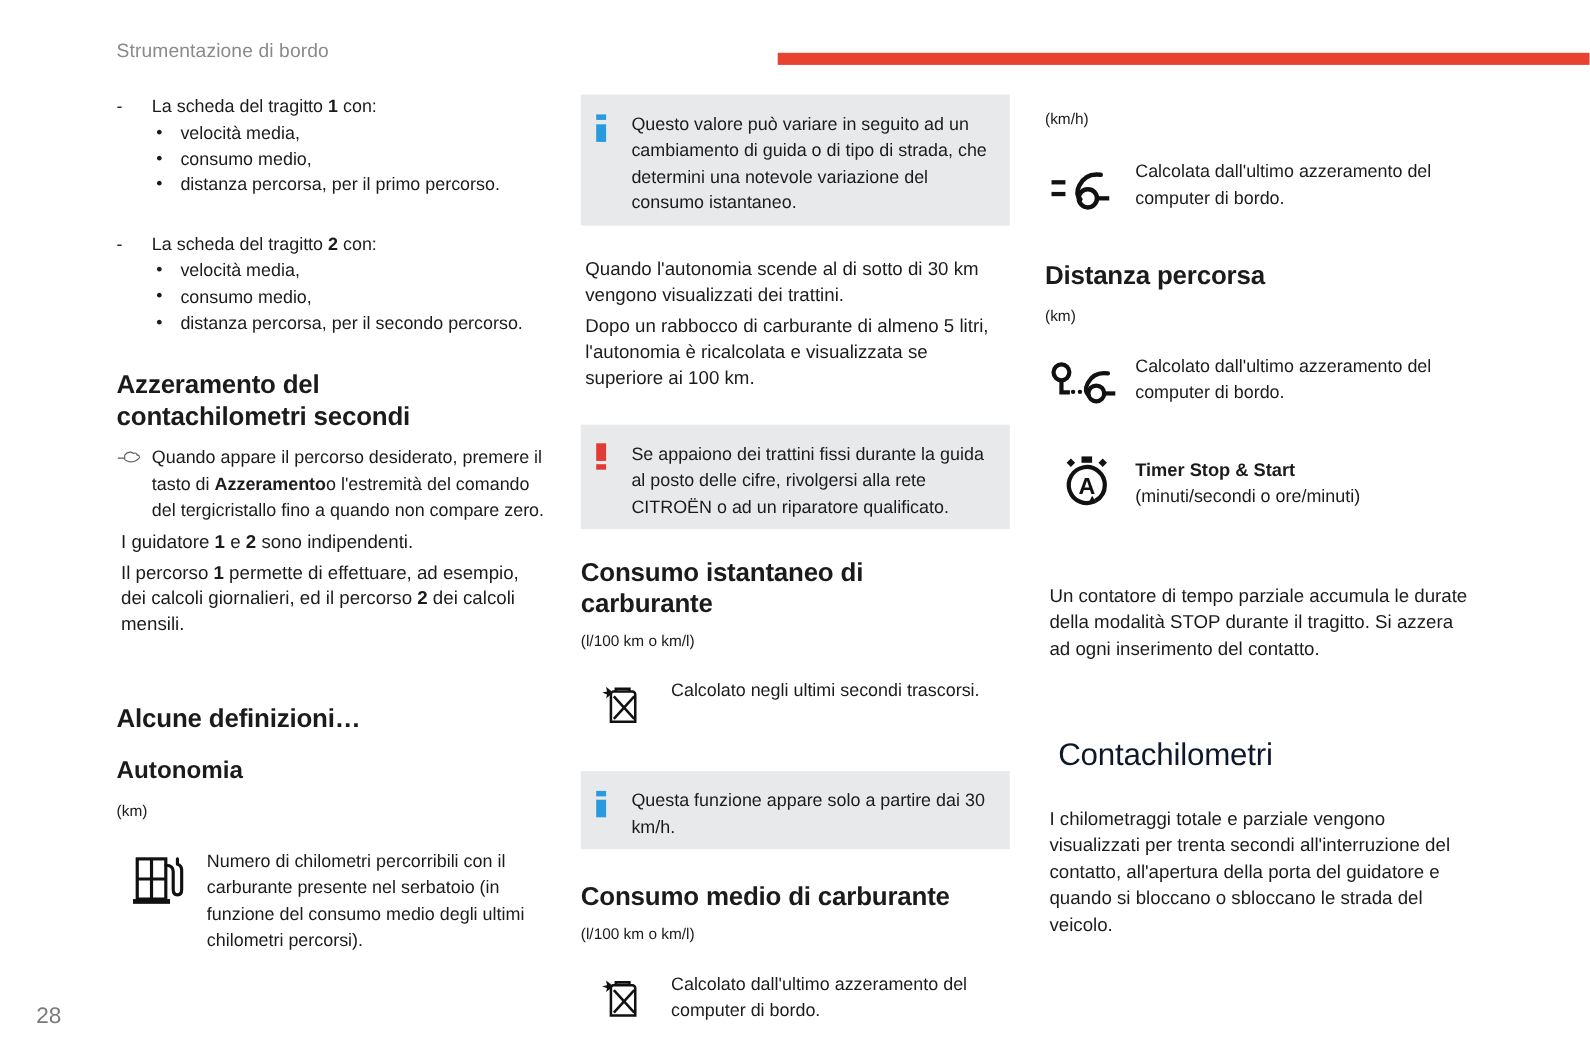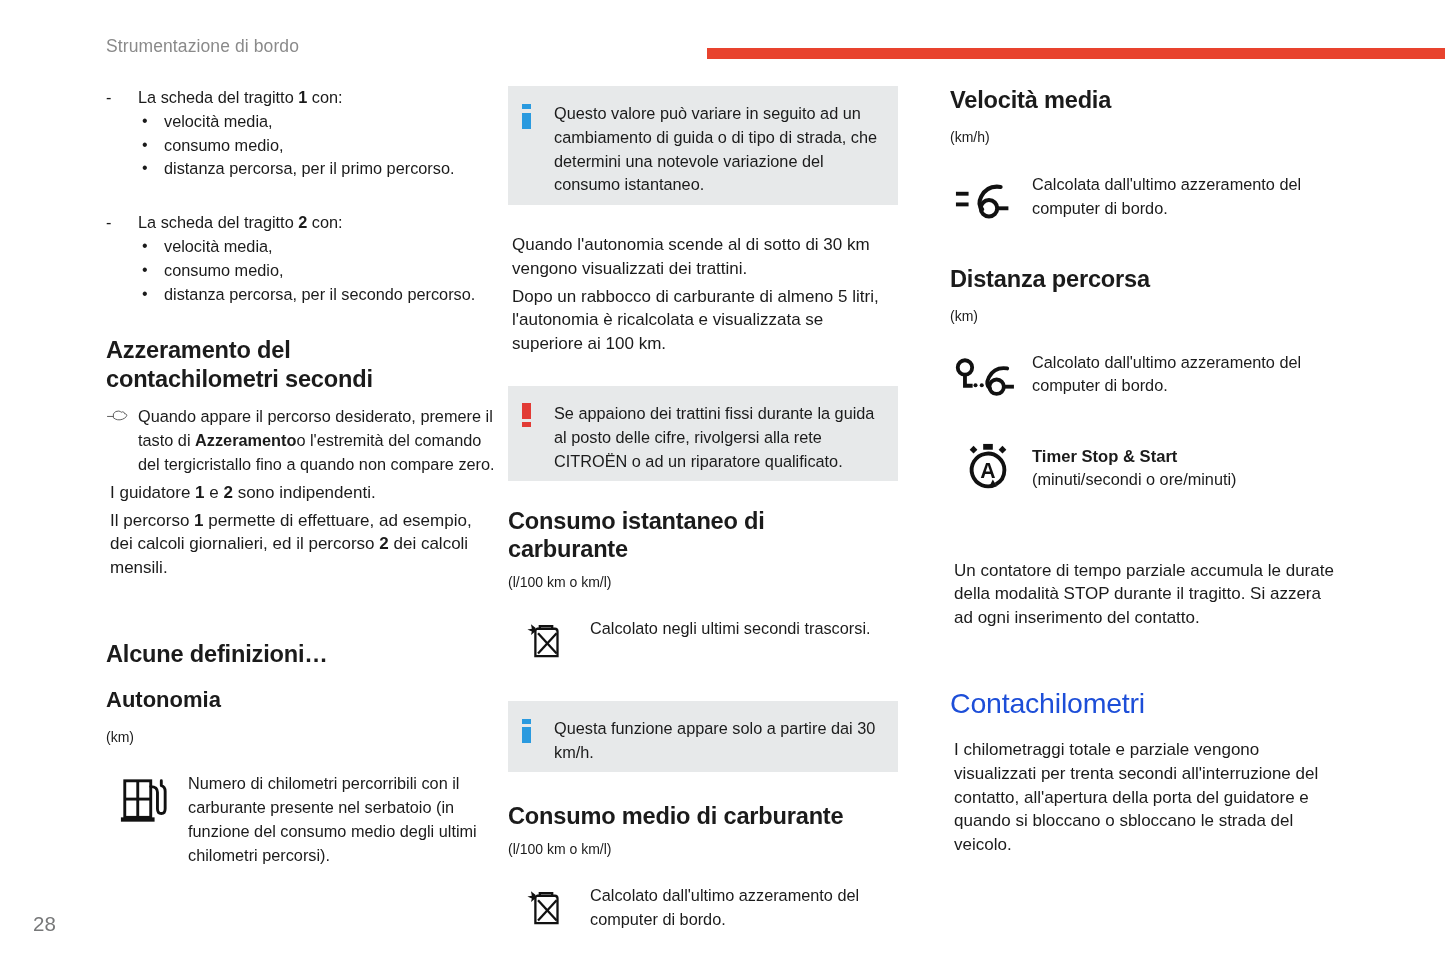--- a/index.html
+++ b/index.html
@@ -46,21 +46,21 @@
     height: 11px;
     background: #e8432e;
   }
 
   
   .col {
     position: absolute;
     top: 86px;
   }
   .col-left  { left: 106px;  width: 396px; }
-  .col-mid   { left: 508px;  width: 390px; }
+  .col-mid   { left: 528px;  width: 390px; }
   .col-right { left: 950px;  width: 392px; }
 
   
   p, .ptext {
     margin: 4px;
     font-size: 17px;
     line-height: 23.8px;
   }
   .gap-s  { height: 12px; }
   .gap-m  { height: 20px; }
@@ -104,25 +104,25 @@
     font-weight: bold;
     letter-spacing: -0.2px;
   }
   h3.h-sub {
     margin: 0;
     font-size: 22px;
     line-height: 24px;
     font-weight: bold;
   }
   h2.h-gray {
-    margin: 0;
+    margin: 12px;
     font-size: 28.5px;
     line-height: 34px;
     font-weight: normal;
-    color: #1d4ed8;
+    color: #0f172a;
     letter-spacing: -0.2px;
   }
   .unit {
     font-size: 14px;
     line-height: 23.8px;
   }
 
   
   .hand-item {
     position: relative;
@@ -380,21 +380,20 @@
           <path d="M14 10 l-5 -4 l1 5 l-5 1 l5 2 l-1 4 l5 -4 z" fill="#111"></path>
         </svg>
       </span>
       <div class="rtext">Calcolato dall'ultimo azzeramento del computer di bordo.</div>
     </div>
 
   </div>
 
   <div class="col col-right">
 
-    <h2 class="h-bold">Velocità media</h2>
     <div style="height:11px;"></div>
     <div class="unit">(km/h)</div>
 
     <div style="height:24px;"></div>
 
     <div class="icon-row">
       <span class="glyph" style="top:6px;">
         <svg viewBox="0 0 70 46" width="68" height="45" aria-hidden="true">
           <rect x="2" y="13" width="13" height="4" fill="#111"></rect>
           <rect x="2" y="24" width="13" height="4" fill="#111"></rect>

